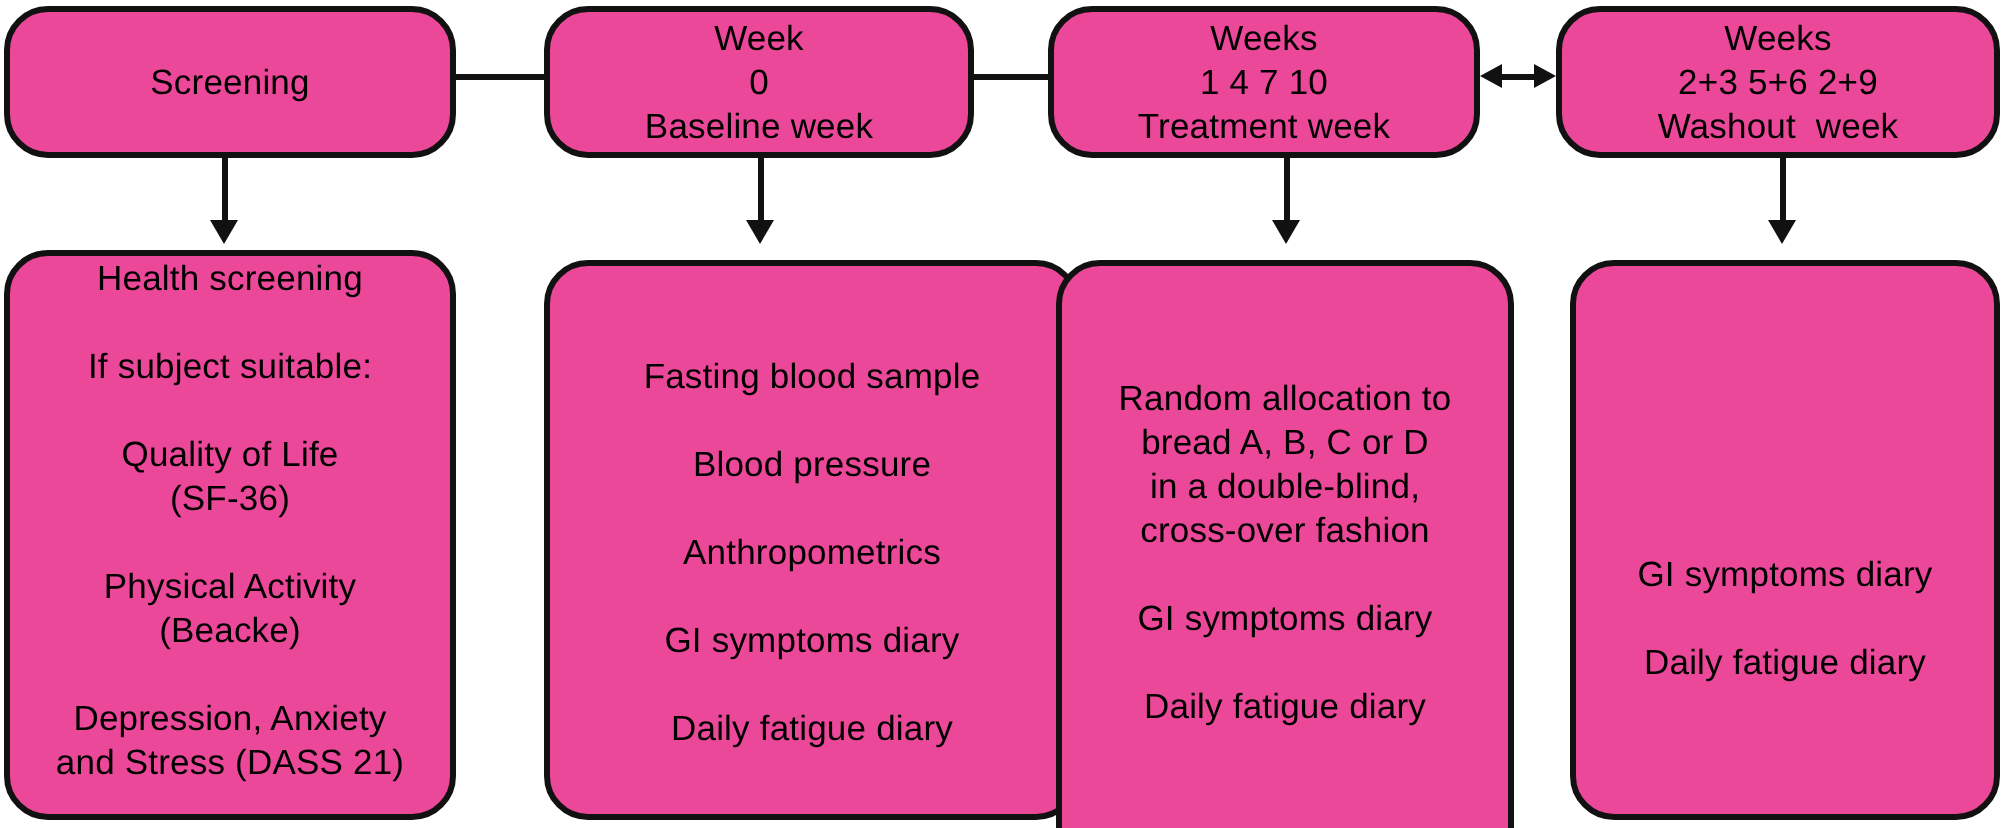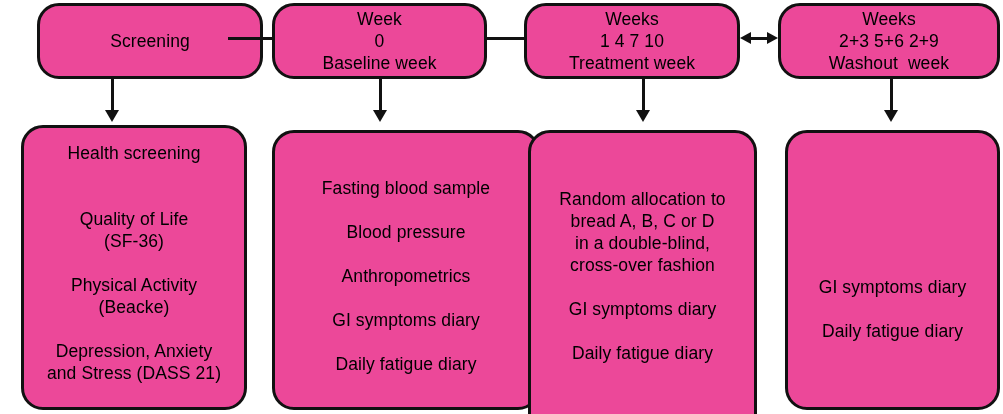--- a/index.html
+++ b/index.html
@@ -72,21 +72,21 @@
     border-top: 6.5px solid transparent;
     border-bottom: 6.5px solid transparent;
     border-left: 11px solid #111111;
   }
 </style>
 </head>
 <body>
 
 <div id="canvas">
 
-  <div class="box box-top" style="left:2px; top:3px; width:226px; height:76px;margin-left:35px;">
+  <div class="box box-top" style="left:2px; top:3px; width:226px; height:76px;">
     <div class="box-line">Screening</div>
   </div>
 
   <div class="box box-top" style="left:272px; top:3px; width:215px; height:76px;">
     <div class="box-line">Week</div>
     <div class="box-line">0</div>
     <div class="box-line">Baseline week</div>
   </div>
 
   <div class="box box-top" style="left:524px; top:3px; width:216px; height:76px;">
@@ -113,23 +113,24 @@
 
   <div class="connector-v" style="left:379px; top:79px; height:35px;"></div>
   <div class="arrow-down" style="left:373px; top:110px;"></div>
 
   <div class="connector-v" style="left:642px; top:79px; height:35px;"></div>
   <div class="arrow-down" style="left:636px; top:110px;"></div>
 
   <div class="connector-v" style="left:890px; top:79px; height:35px;"></div>
   <div class="arrow-down" style="left:884px; top:110px;"></div>
 
-  <div class="box" style="left:2px; top:125px; width:226px; height:285px; justify-content:flex-start; padding-top:14px;margin-left:19px;">
+  <div class="box" style="left:2px; top:125px; width:226px; height:285px; justify-content:flex-start; ">
     <div class="box-line">Health screening</div>
     <div class="box-line gap"></div>
+    <div class="box-line">If subject suitable:</div>
     <div class="box-line gap"></div>
     <div class="box-line">Quality of Life</div>
     <div class="box-line">(SF-36)</div>
     <div class="box-line gap"></div>
     <div class="box-line">Physical Activity</div>
     <div class="box-line">(Beacke)</div>
     <div class="box-line gap"></div>
     <div class="box-line">Depression, Anxiety</div>
     <div class="box-line">and Stress (DASS 21)</div>
   </div>

